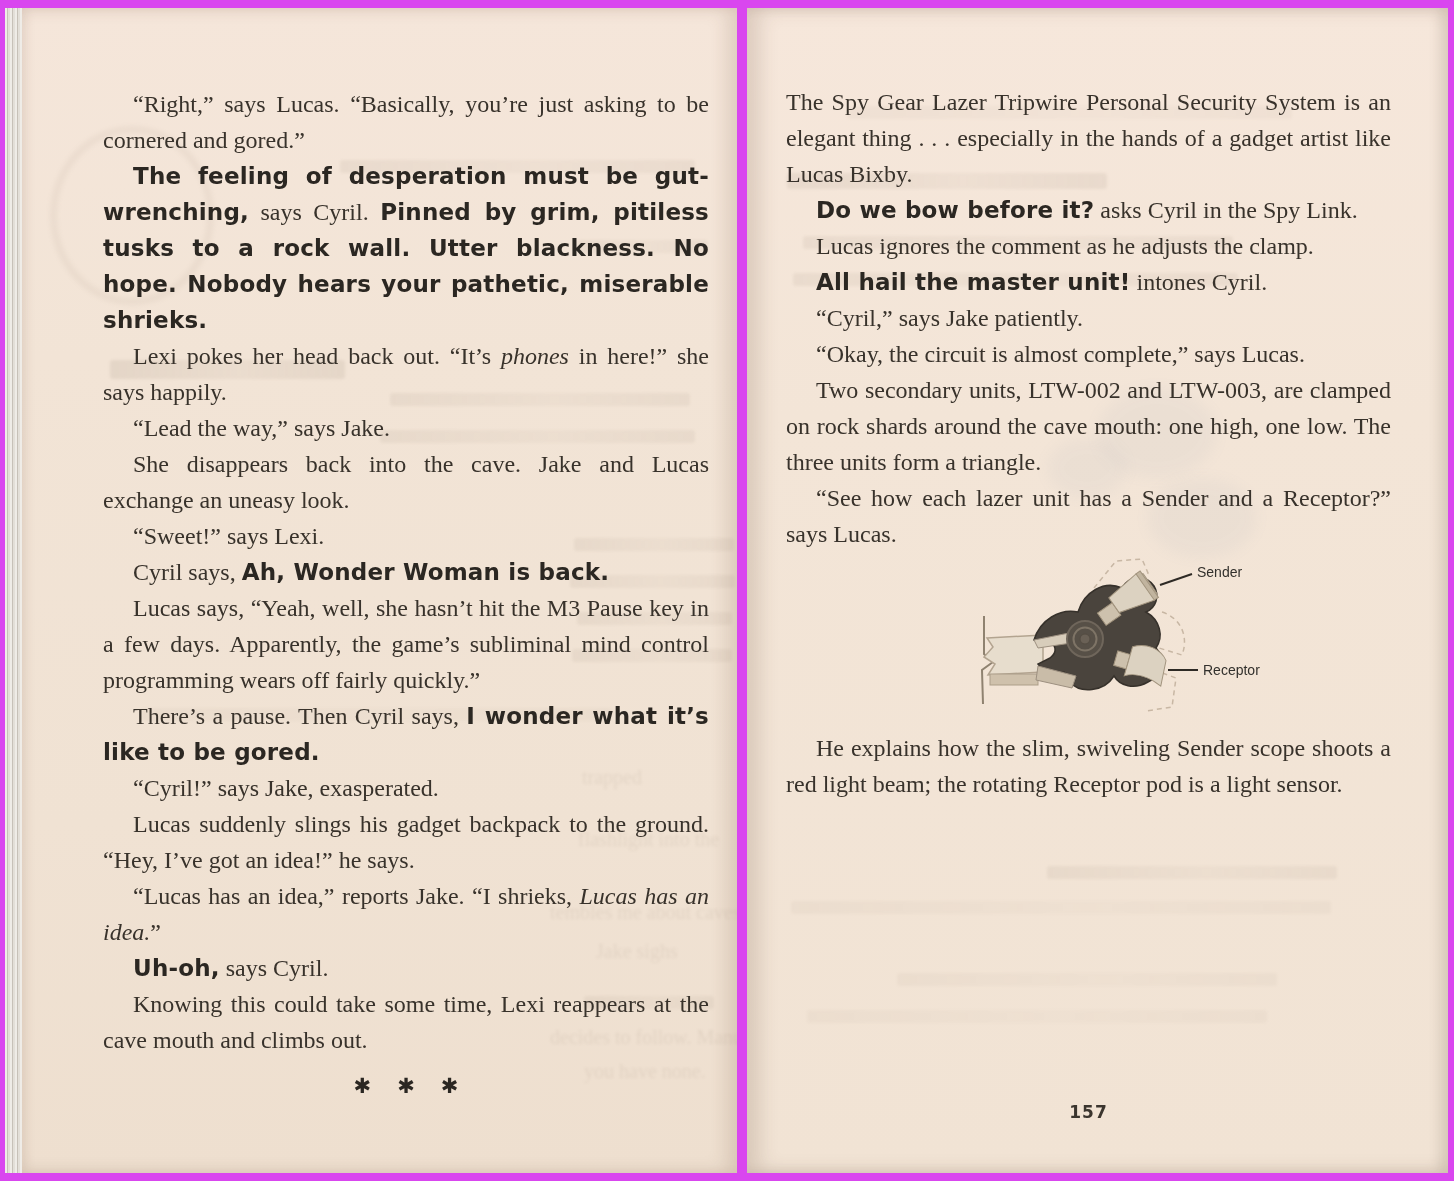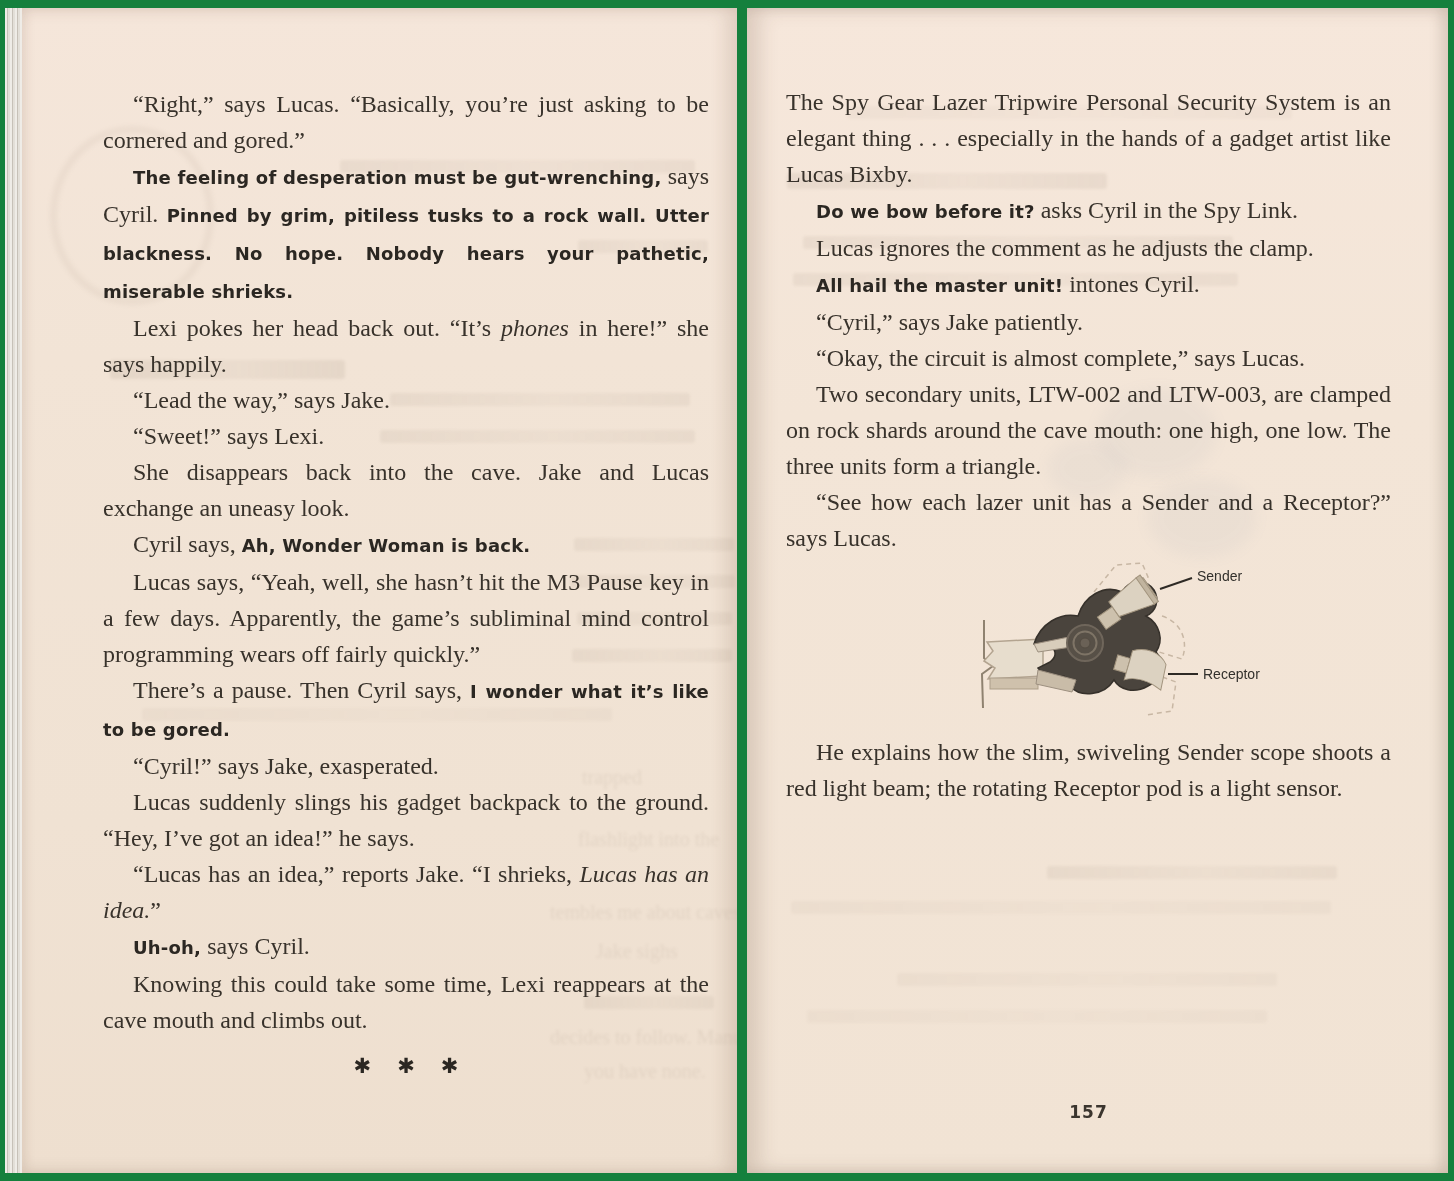--- a/index.html
+++ b/index.html
@@ -1,16 +1,16 @@
 <!DOCTYPE html>
 <html><head>
 <meta charset="utf-8">
 <style>
   html,body{margin:0;padding:0;background:#060606;}
-  #photo{position:relative;width:1454px;height:1181px;background:#15803d;overflow:hidden;
+  #photo{position:relative;width:1454px;height:1181px;background:#d946ef;overflow:hidden;
          font-family:"Liberation Serif",serif;}
   
   #edge-strip{position:absolute;left:5px;top:8px;width:17px;height:1165px;
     background:repeating-linear-gradient(90deg,#efece7 0 2px,#c7c1b8 2px 3px,#e3dfd8 3px 5px);}
   #right-edge-strip{position:absolute;left:1440px;top:10px;width:8px;height:1160px;
     background:linear-gradient(90deg,#d9d2c7,#b5aea2);}
   .page{position:absolute;top:8px;height:1165px;overflow:hidden;}
   .page.left{left:22px;width:715px;
     background:linear-gradient(180deg,#f5e6da 0%,#f2e4d6 30%,#f0e2d3 70%,#eedfcf 100%);
     box-shadow:inset -10px 0 18px rgba(90,55,35,.14), inset 5px 0 10px rgba(90,55,35,.08);}
@@ -18,21 +18,21 @@
     background:linear-gradient(180deg,#f6e7db 0%,#f3e5d7 35%,#f1e3d4 100%);
     box-shadow:inset 12px 0 20px rgba(90,55,35,.16), inset -9px 0 12px rgba(60,40,25,.12);}
   .text-col{position:absolute;}
   .page.left  .text-col{left:81px;top:78px;width:606px;}
   .page.right .text-col{left:39px;top:76px;width:605px;}
   .text-col p{margin:0;text-align:justify;text-indent:30px;
     font:24px/36px "Liberation Serif",serif;color:#38322b;}
   .text-col p.noindent{text-indent:0;}
   .run-serif{}
   .run-italic{font-style:italic;}
-  .run-techno{font-family:"DejaVu Sans",sans-serif;font-weight:600;font-size:18px;
+  .run-techno{font-family:"DejaVu Sans",sans-serif;font-weight:600;font-size:23px;
     letter-spacing:.2px;color:#2b2722;}
   .scene-break{text-align:center;margin-top:16px;font-size:21px;letter-spacing:26px;
     color:#2b2722;text-indent:26px;}
   .pagenum{position:absolute;text-align:center;font-family:"DejaVu Sans",sans-serif;
     font-weight:600;font-size:17px;color:#3b352e;letter-spacing:1px;}
   .page.left  .pagenum{left:81px;width:606px;top:1108px;}
   .page.right .pagenum{left:39px;width:605px;top:1094px;text-align:center;}
   
   .ghost{position:absolute;pointer-events:none;filter:blur(1.4px);opacity:.13;
     color:#8d7b6a;font:20px/1.1 "Liberation Serif",serif;white-space:nowrap;}
@@ -72,22 +72,22 @@
         <div class="ghost ghost-bar" style="left: 562px; top: 988px; width: 130px; height: 13px;"></div>
         <div class="ghost" style="left: 528px; top: 1018px;">decides to follow. Manu calm</div>
         <div class="ghost" style="left: 562px; top: 1052px;">you have none.</div>
       </div>
     <div class="text-col">
       <div>
           <p class=""><span class="run-serif">“Right,” says Lucas. “Basically, you’re just asking to be cornered and gored.”</span></p>
           <p class=""><span class="run-techno">The feeling of desperation must be gut-wrenching,</span><span class="run-serif"> says Cyril. </span><span class="run-techno">Pinned by grim, pitiless tusks to a rock wall. Utter blackness. No hope. Nobody hears your pathetic, miserable shrieks.</span></p>
           <p class=""><span class="run-serif">Lexi pokes her head back out. “It’s </span><span class="run-italic">phones</span><span class="run-serif"> in here!” she says happily.</span></p>
           <p class=""><span class="run-serif">“Lead the way,” says Jake.</span></p>
+          <p class=""><span class="run-serif">She disappears back into the cave. Jake and Lucas exchange an uneasy look.</span></p>
           <p class=""><span class="run-serif">“Sweet!” says Lexi.</span></p>
-          <p class=""><span class="run-serif">She disappears back into the cave. Jake and Lucas exchange an uneasy look.</span></p>
           <p class=""><span class="run-serif">Cyril says, </span><span class="run-techno">Ah, Wonder Woman is back.</span></p>
           <p class=""><span class="run-serif">Lucas says, “Yeah, well, she hasn’t hit the M3 Pause key in a few days. Apparently, the game’s subliminal mind control programming wears off fairly quickly.”</span></p>
           <p class=""><span class="run-serif">There’s a pause. Then Cyril says, </span><span class="run-techno">I wonder what it’s like to be gored.</span></p>
           <p class=""><span class="run-serif">“Cyril!” says Jake, exasperated.</span></p>
           <p class=""><span class="run-serif">Lucas suddenly slings his gadget backpack to the ground. “Hey, I’ve got an idea!” he says.</span></p>
           <p class=""><span class="run-serif">“Lucas has an idea,” reports Jake. “I shrieks, </span><span class="run-italic">Lucas has an idea.</span><span class="run-serif">”</span></p>
           <p class=""><span class="run-techno">Uh-oh,</span><span class="run-serif"> says Cyril.</span></p>
           <p class=""><span class="run-serif">Knowing this could take some time, Lexi reappears at the cave mouth and climbs out.</span></p>
         </div>
       <div class="scene-break">✱✱✱</div>

